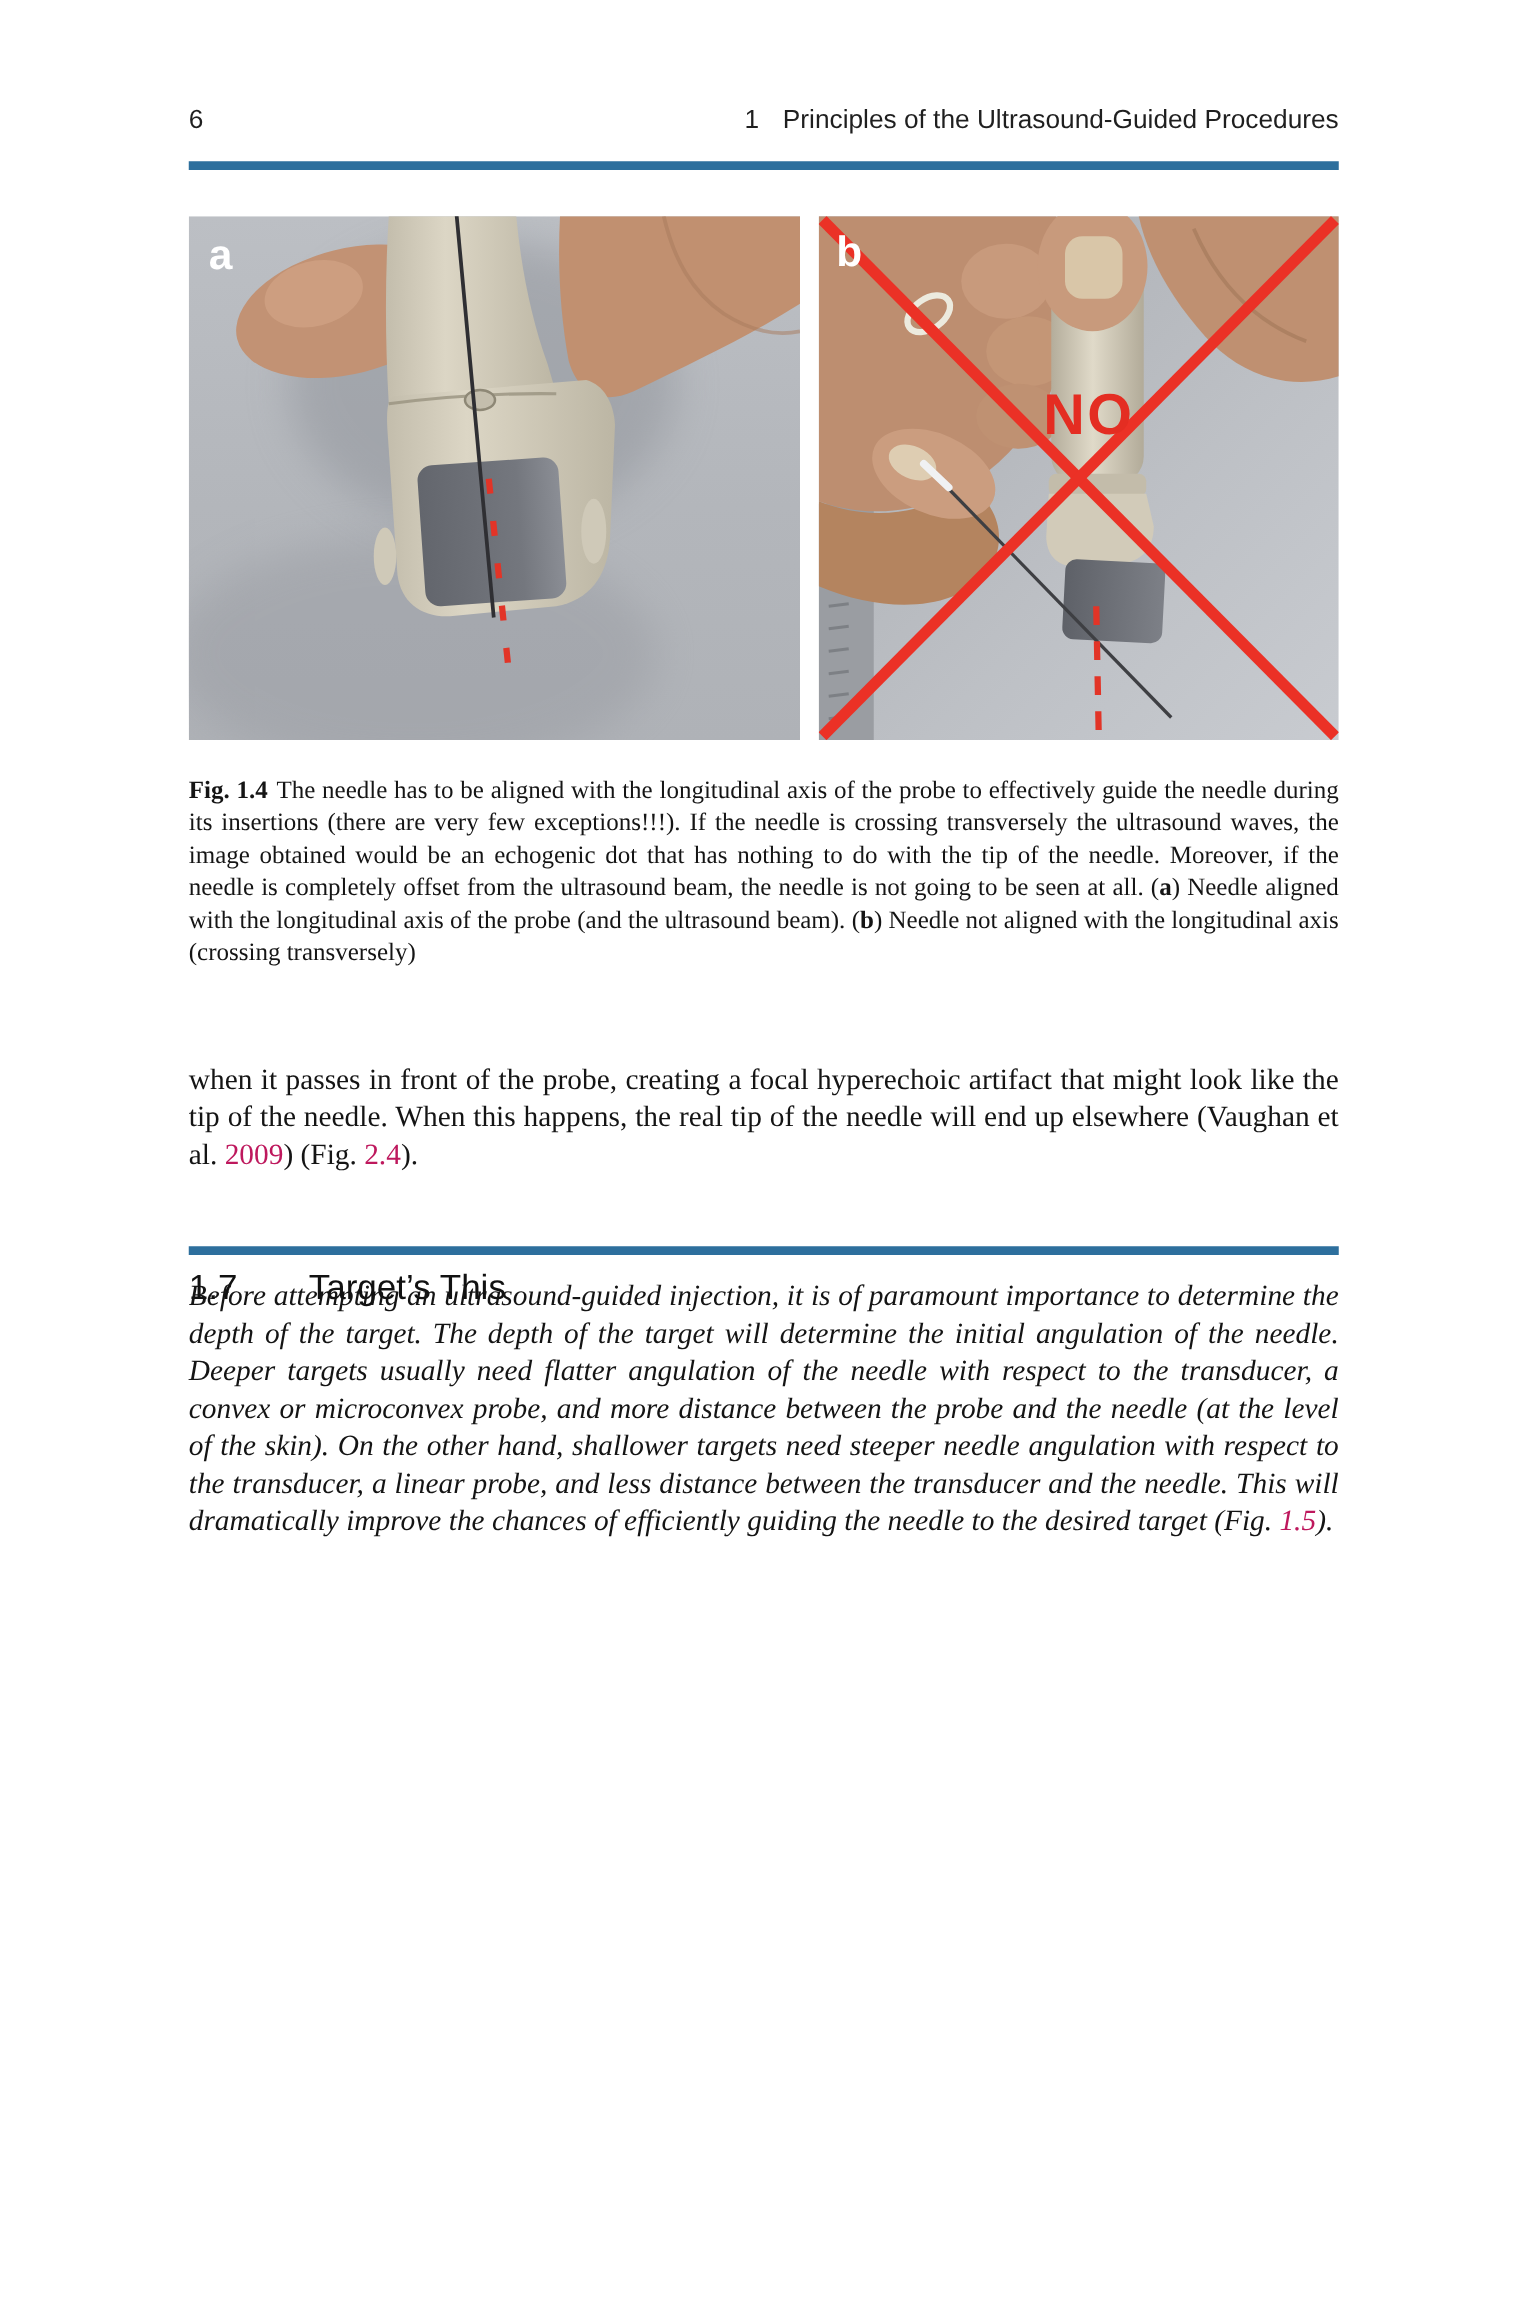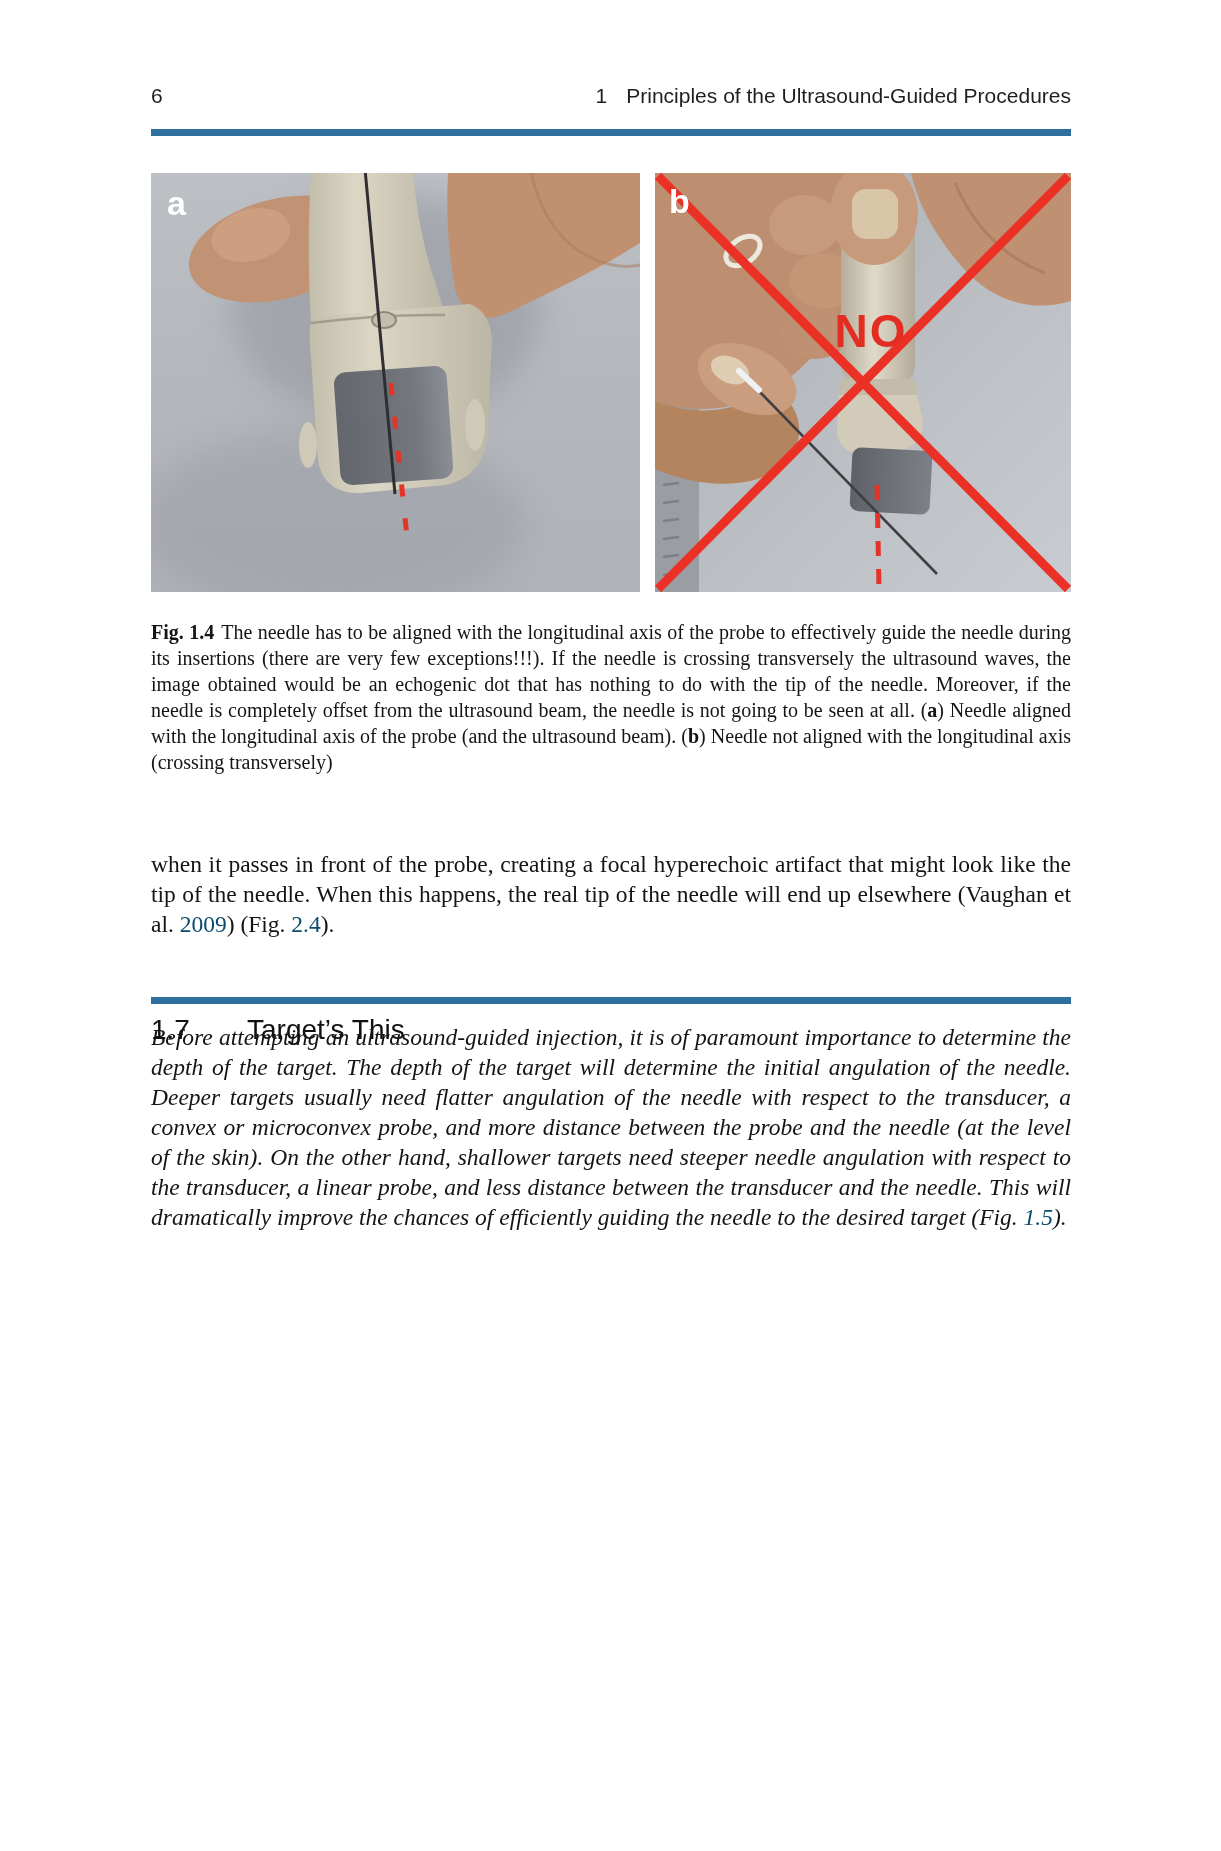--- a/index.html
+++ b/index.html
@@ -20,21 +20,21 @@
   .photo-label{font-family:"Liberation Sans",sans-serif;font-weight:bold;font-size:34px;fill:#ffffff;}
   .no-text{font-family:"Liberation Sans",sans-serif;font-weight:bold;font-size:46px;fill:#e42d22;letter-spacing:2px;}
   
   .caption{top:619px;left:151px;width:920px;font-size:20px;line-height:26px;text-align:justify;color:#151515;}
   .caption .cap-label{font-weight:bold;margin-right:7px;}
   .bold{font-weight:bold;}
   
   .body-text{left:151px;width:920px;font-size:23.5px;line-height:30px;text-align:justify;color:#141414;margin:0;}
   .p1{top:849px;}
   .p2{top:1022px;font-style:italic;}
-  a.xref{color:#0c4a6e;text-decoration:none;cursor:pointer;}
+  a.xref{color:#be185d;text-decoration:none;cursor:pointer;}
   
   .section-head{top:1014px;left:151px;width:920px;display:flex;
                 font-family:"Liberation Sans",sans-serif;font-weight:normal;font-size:28px;color:#111;}
   .section-num{width:96px;flex:0 0 96px;}
 </style>
 </head>
 <body>
 
 <div class="page">
 

